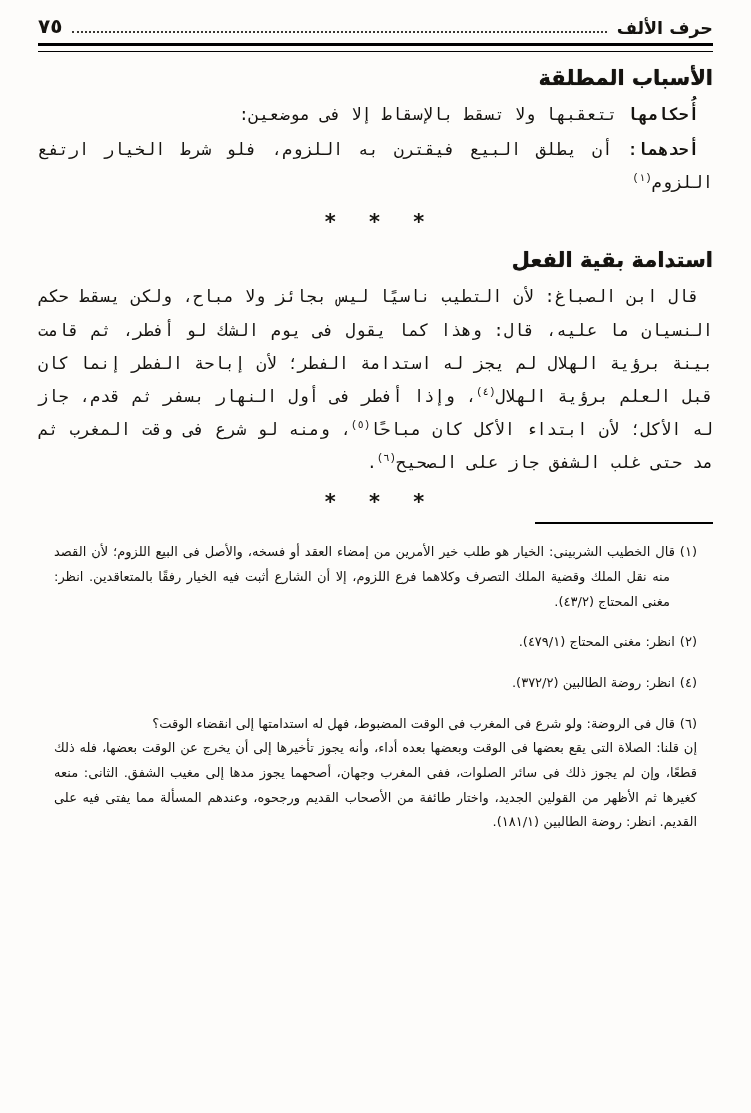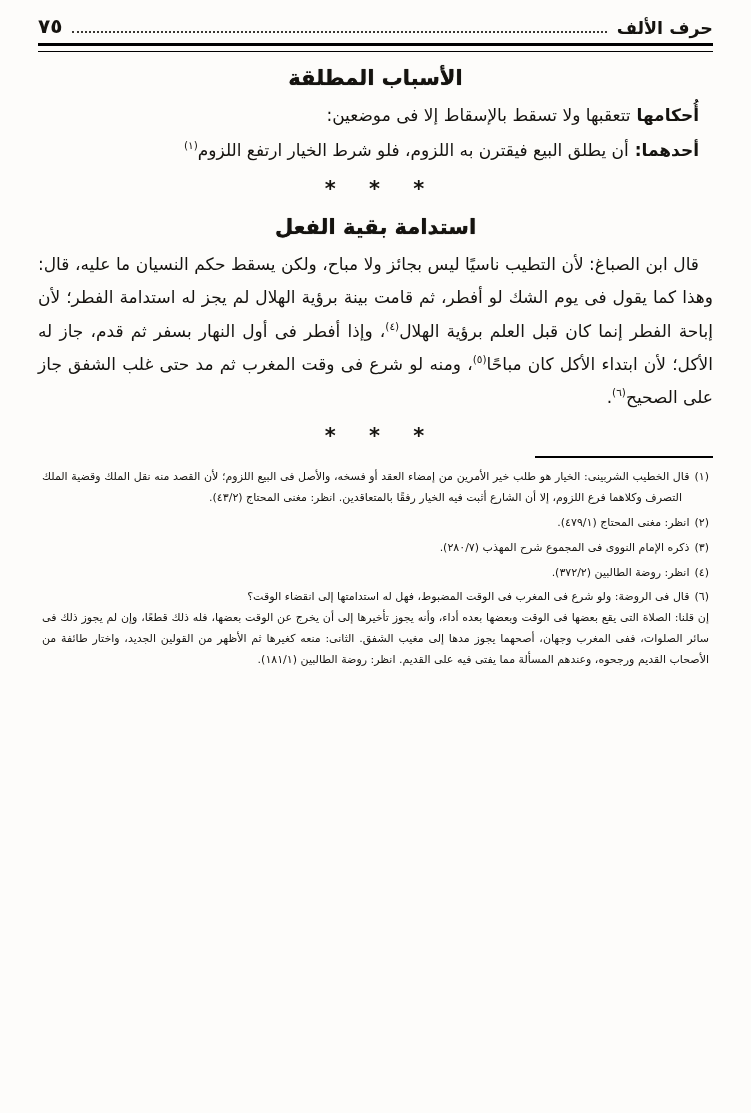--- a/index.html
+++ b/index.html
@@ -32,57 +32,57 @@
   }
   .pagenum { white-space:nowrap; padding-right:6px; font-size:20px; }
   .double-rule {
     margin-top:5px;
     height:5px;
     border-top:3px solid #000;
     border-bottom:1px solid #000;
   }
   
   .section-title {
-    text-align:center;
     font-size:21px;
     font-weight:bold;
     text-shadow:0 0 0.7px #000;
     margin:14px 0 9px 0;
   }
   .para {
     font-size:17px;
     line-height:1.95;
     text-align:justify;
     text-indent:14px;
     margin:0 0 2px 0;
+    font-family:Liberation Mono, monospace;
   }
   .para .lead { font-weight:bold; }
   sup { font-size:0.62em; line-height:0; }
   .stars {
     text-align:center;
     font-size:21px;
     font-weight:bold;
     word-spacing:22px;
     margin:10px 0 4px 0;
     letter-spacing:2px;
   }
   
   .footnotes { margin-top:8px; }
   .fn-rule {
     width:178px;
     border-top:2px solid #000;
     margin-bottom:9px;
   }
   .footnote {
-    font-size:11px;
+    font-size:13px;
     line-height:1.9;
     text-align:justify;
     padding-right:27px;
     text-indent:-27px;
-    margin:4px;
+    margin:16px;
   }
   .fn-marker { margin-left:5px; }
   .fn-more {
     margin-right:-27px;
     text-indent:0;
   }
 </style>
 </head>
 <body>
 
@@ -116,21 +116,20 @@
 
   </main>
 
   <footer class="footnotes">
     <div class="fn-rule"></div>
 
     <p class="footnote"><span class="fn-marker">(١)</span><span>قال الخطيب الشربينى: الخيار هو طلب خير الأمرين من إمضاء العقد أو فسخه، والأصل فى البيع اللزوم؛ لأن القصد منه نقل الملك وقضية الملك التصرف وكلاهما فرع اللزوم، إلا أن الشارع أثبت فيه الخيار رفقًا بالمتعاقدين. انظر: مغنى المحتاج (٤٣/٢).</span></p>
 
     <p class="footnote"><span class="fn-marker">(٢)</span><span>انظر: مغنى المحتاج (٤٧٩/١).</span></p>
 
-    <p class="footnote"><span class="fn-marker">(٣)</span><span>ذكره الإمام النووى فى المجموع شرح المهذب (٢٨٠/٧).</span></p>
 
     <p class="footnote"><span class="fn-marker">(٤)</span><span>انظر: روضة الطالبين (٣٧٢/٢).</span></p>
 
 
     <div class="footnote">
       <span class="fn-marker">(٦)</span><span>قال فى الروضة: ولو شرع فى المغرب فى الوقت المضبوط، فهل له استدامتها إلى انقضاء الوقت؟</span>
       <div class="fn-more">إن قلنا: الصلاة التى يقع بعضها فى الوقت وبعضها بعده أداء، وأنه يجوز تأخيرها إلى أن يخرج عن الوقت بعضها، فله ذلك قطعًا، وإن لم يجوز ذلك فى سائر الصلوات، ففى المغرب وجهان، أصحهما يجوز مدها إلى مغيب الشفق. الثانى: منعه كغيرها ثم الأظهر من القولين الجديد، واختار طائفة من الأصحاب القديم ورجحوه، وعندهم المسألة مما يفتى فيه على القديم. انظر: روضة الطالبين (١٨١/١).</div>
     </div>
 
   </footer>

